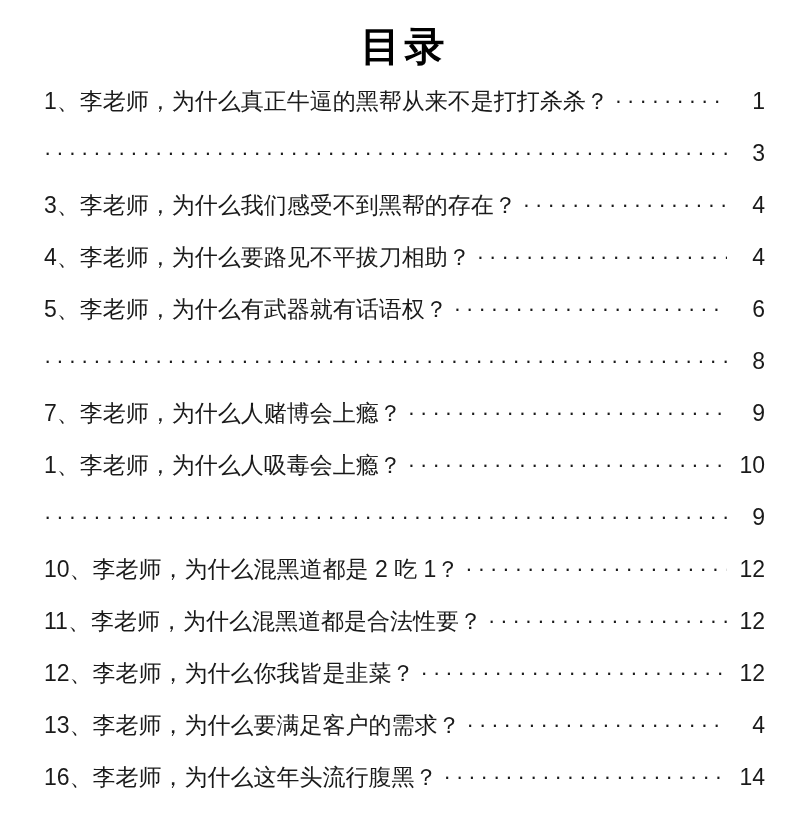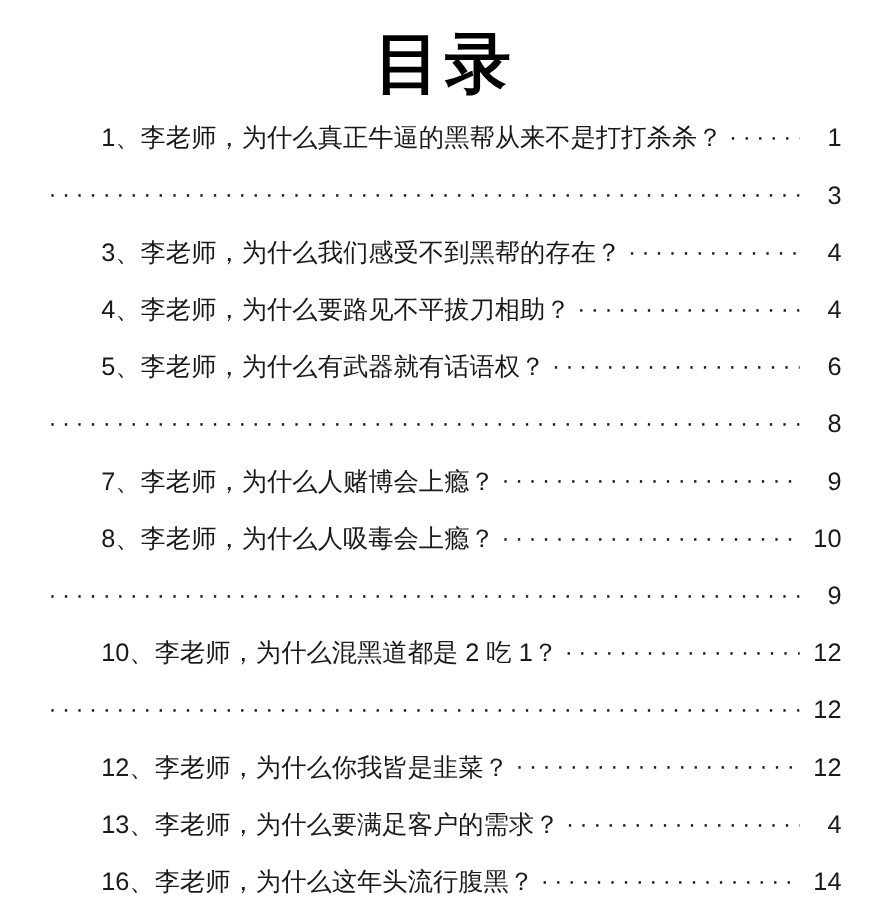--- a/index.html
+++ b/index.html
@@ -16,21 +16,21 @@
   }
   .page {
     width: 809px;
     height: 831px;
     box-sizing: border-box;
     padding: 0 44px;
     position: relative;
   }
   .doc-title {
     text-align: center;
-    font-size: 60px;
+    font-size: 40px;
     font-weight: bold;
     letter-spacing: 4px;
     margin: 22px 0 20px 0;
     line-height: 1.2;
     color: #000;
   }
   .toc-list {
     margin: 0;
     padding: 0;
     list-style: none;
@@ -40,21 +40,20 @@
     align-items: baseline;
     font-size: 23px;
     line-height: 1.0;
     height: 52px;
     color: #1a1a1a;
     white-space: nowrap;
   }
   .toc-label {
     flex: 0 0 auto;
     padding-right: 6px;
-    margin-left: 48px;
   }
   .toc-dots {
     flex: 1 1 auto;
     overflow: hidden;
     letter-spacing: 5px;
     font-size: 22px;
     color: #1a1a1a;
     position: relative;
     top: -1px;
     text-align: left;
@@ -100,34 +99,35 @@
     <li class="toc-entry">
       <span class="toc-dots">················································································</span>
       <span class="toc-page">8</span>
     </li>
     <li class="toc-entry">
       <span class="toc-label">7、李老师，为什么人赌博会上瘾？</span>
       <span class="toc-dots">················································································</span>
       <span class="toc-page">9</span>
     </li>
     <li class="toc-entry">
-      <span class="toc-label">8、李老师，为什么人吸毒会上瘾？</span>
+      <span class="toc-label">1、李老师，为什么人吸毒会上瘾？</span>
       <span class="toc-dots">················································································</span>
       <span class="toc-page">10</span>
     </li>
     <li class="toc-entry">
       <span class="toc-dots">················································································</span>
       <span class="toc-page">9</span>
     </li>
     <li class="toc-entry">
       <span class="toc-label">10、李老师，为什么混黑道都是 2 吃 1？</span>
       <span class="toc-dots">················································································</span>
       <span class="toc-page">12</span>
     </li>
     <li class="toc-entry">
+      <span class="toc-label">11、李老师，为什么混黑道都是合法性要？</span>
       <span class="toc-dots">················································································</span>
       <span class="toc-page">12</span>
     </li>
     <li class="toc-entry">
       <span class="toc-label">12、李老师，为什么你我皆是韭菜？</span>
       <span class="toc-dots">················································································</span>
       <span class="toc-page">12</span>
     </li>
     <li class="toc-entry">
       <span class="toc-label">13、李老师，为什么要满足客户的需求？</span>

